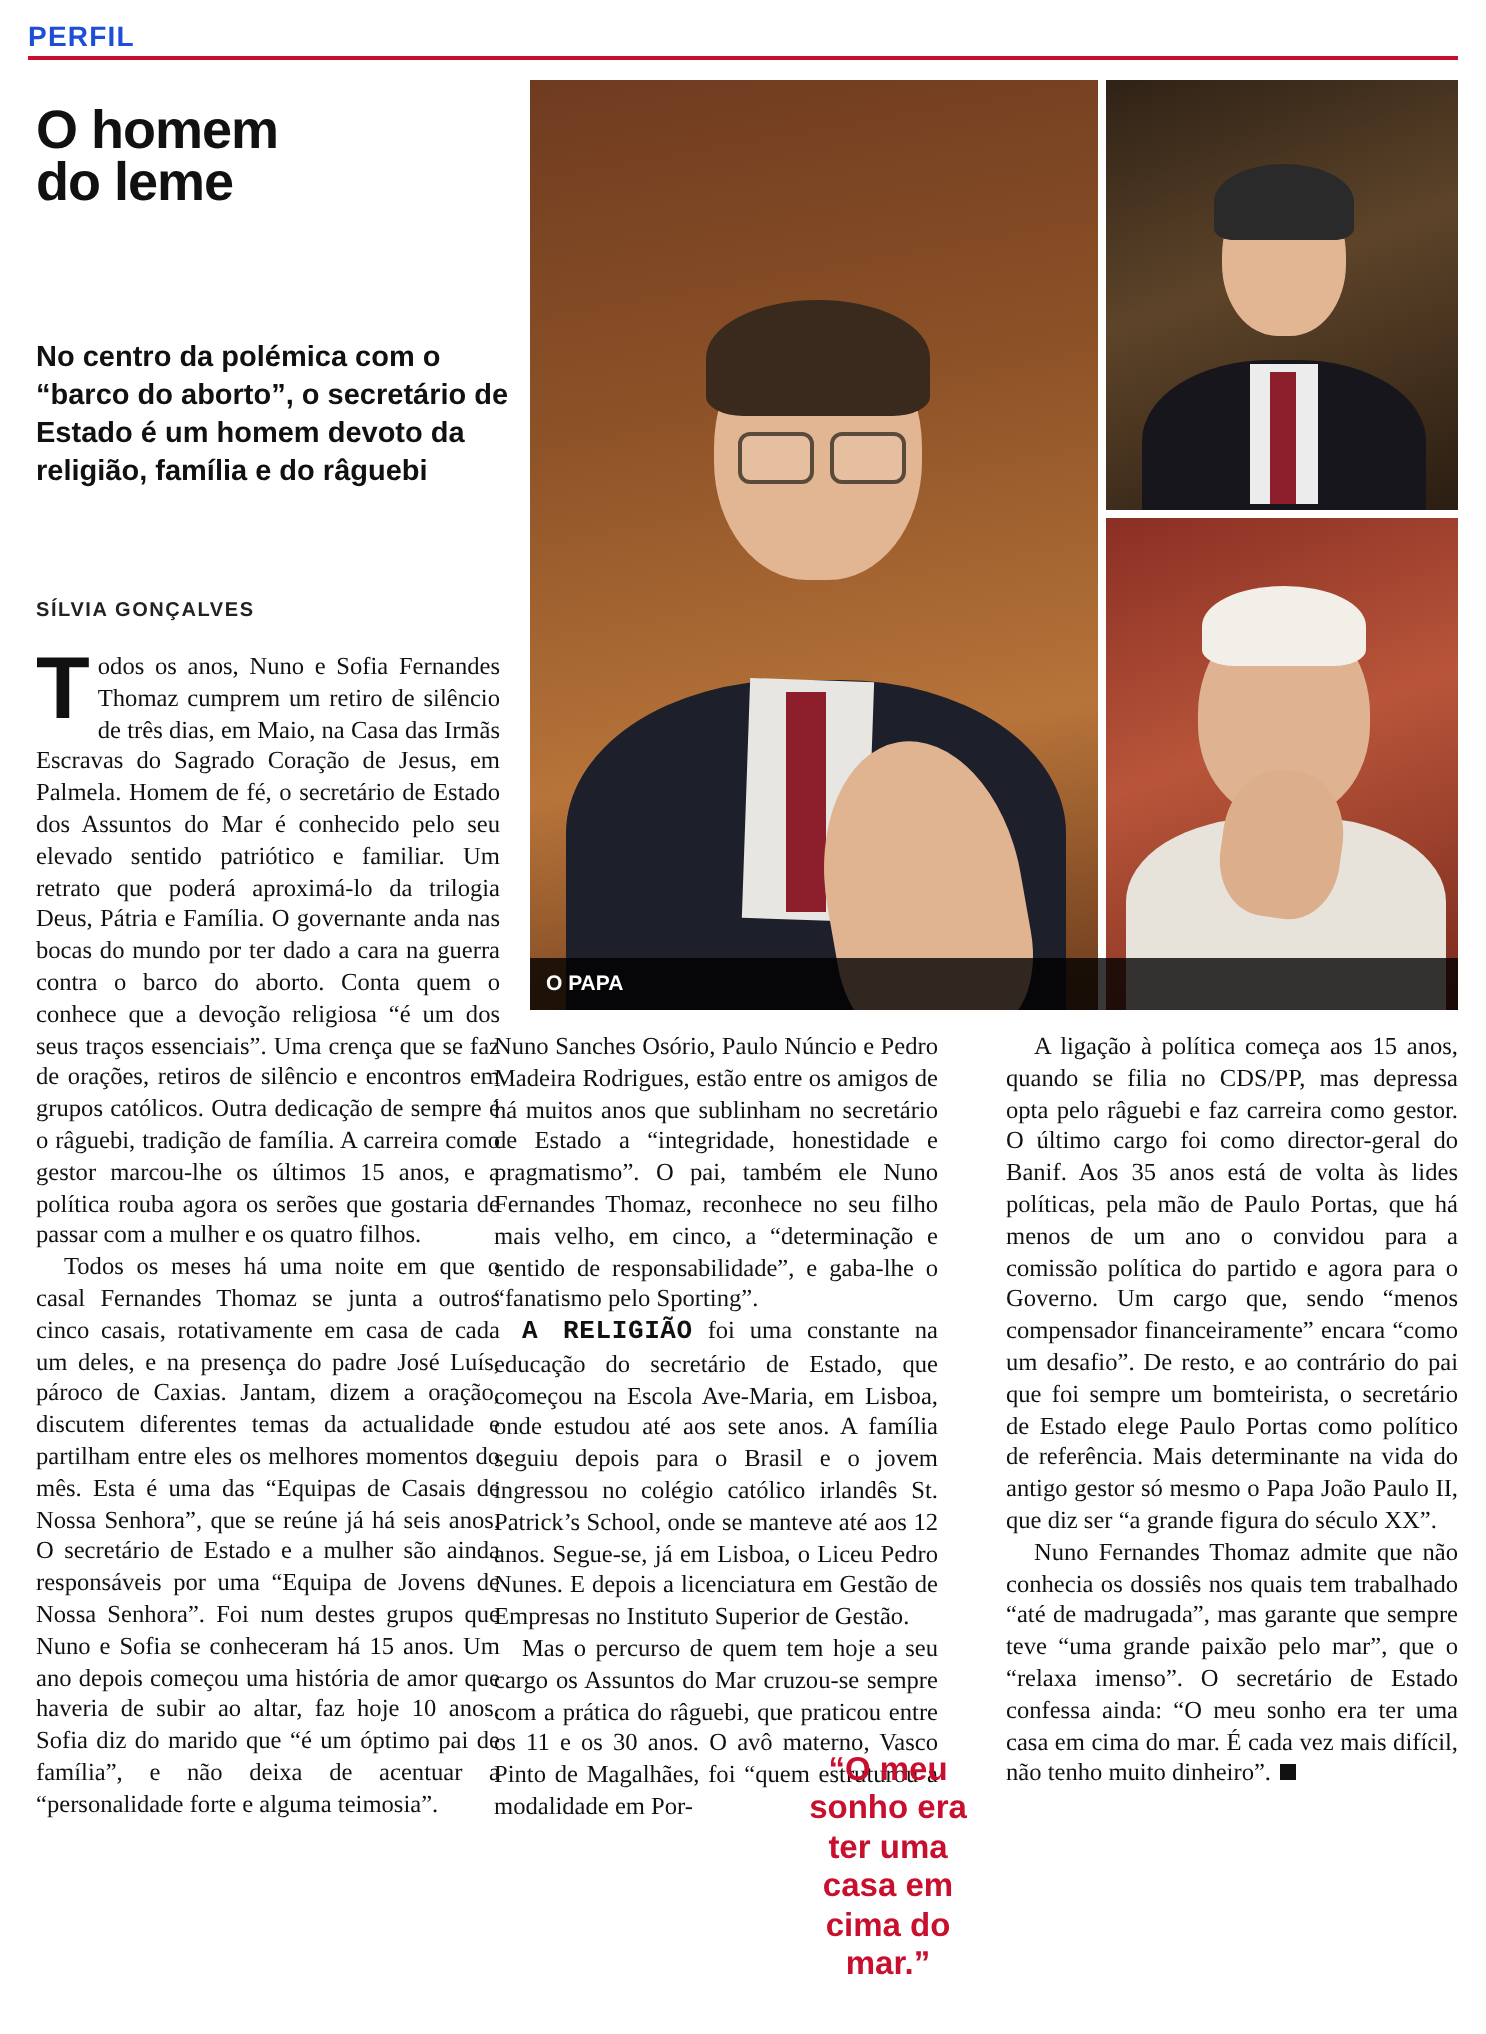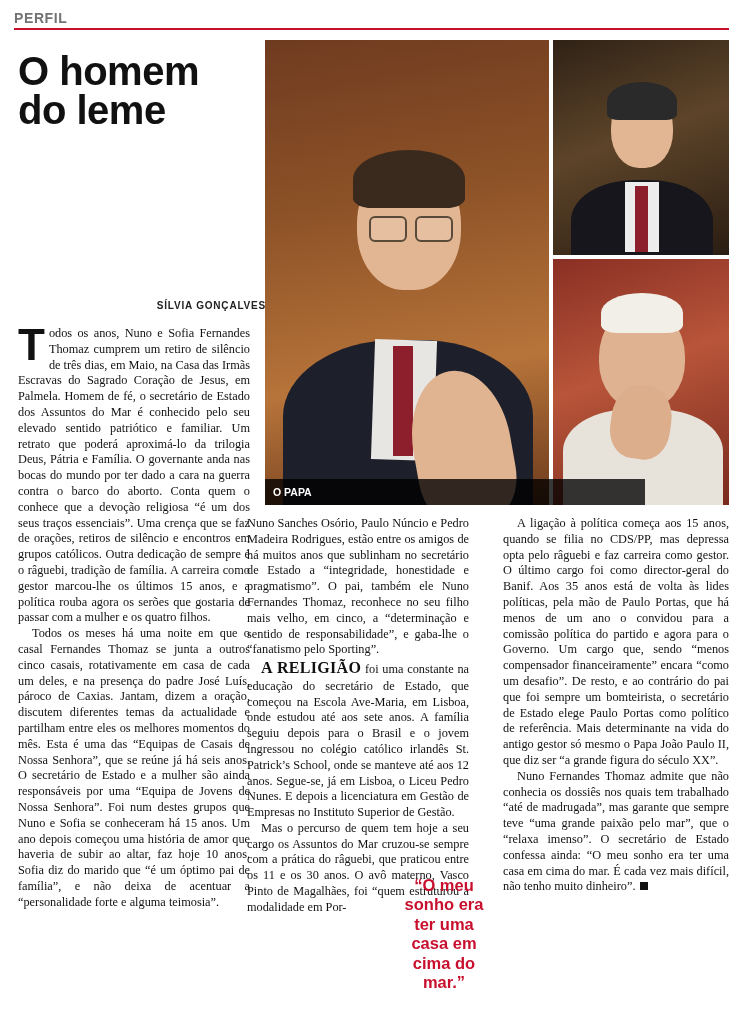--- a/index.html
+++ b/index.html
@@ -21,39 +21,39 @@
     position: absolute;
     left: 14px;
     top: 10px;
     width: 715px;
   }
   .kicker {
     font-family: "Liberation Sans", sans-serif;
     font-weight: bold;
     font-size: 14px;
     letter-spacing: 0.6px;
-    color: #737373;
+    color: #1d4ed8;
     text-transform: uppercase;
     padding-bottom: 2px;
   }
   .kicker-rule {
     height: 2px;
     background: #c8102e;
     width: 100%;
   }
 
   
   .headline {
     position: absolute;
     left: 18px;
     top: 52px;
     width: 245px;
     font-family: "Liberation Sans", sans-serif;
     font-weight: bold;
-    font-size: 40px;
+    font-size: 27px;
     line-height: 0.98;
     color: #111111;
     letter-spacing: -0.5px;
   }
   .standfirst {
     position: absolute;
     left: 18px;
     top: 170px;
     width: 248px;
     font-family: "Liberation Sans", sans-serif;
@@ -65,21 +65,20 @@
   .byline {
     position: absolute;
     left: 18px;
     top: 300px;
     width: 248px;
     font-family: "Liberation Sans", sans-serif;
     font-weight: bold;
     font-size: 10px;
     letter-spacing: 0.8px;
     color: #222222;
-    text-align: right;
   }
 
   
   .photo-main {
     position: absolute;
     left: 265px;
     top: 40px;
     width: 284px;
     height: 465px;
     background: linear-gradient(170deg, #6f3b20 0%, #8d5227 35%, #b7743a 70%, #6b3a1c 100%);
@@ -205,21 +204,21 @@
     background: #dcae8c;
     border-radius: 45% 45% 40% 40%;
     transform: rotate(8deg);
   }
 
   
   .caption-bar {
     position: absolute;
     left: 265px;
     top: 479px;
-    width: 380px;
+    width: 464px;
     height: 26px;
     background: rgba(0,0,0,0.78);
     color: #ffffff;
     display: flex;
     align-items: center;
     padding: 0 8px;
     box-sizing: border-box;
     font-family: "Liberation Sans", sans-serif;
     font-size: 10.5px;
   }
@@ -251,23 +250,23 @@
   .dropcap {
     float: left;
     font-family: "Liberation Sans", sans-serif;
     font-weight: bold;
     font-size: 44px;
     line-height: 34px;
     padding: 2px 4px 0 0;
     color: #111111;
   }
   .subhead {
-    font-family: Liberation Serif, serif;
-    font-weight: bold;
-    font-size: 16px;
+    font-family: Liberation Mono, monospace;
+    font-weight: bold;
+    font-size: 13px;
     letter-spacing: 0.3px;
   }
 
   
   .pullquote {
     position: absolute;
     left: 396px;
     top: 876px;
     width: 96px;
     font-family: "Liberation Sans", sans-serif;
@@ -291,20 +290,21 @@
 
 <div class="page">
 
   <div class="kicker-bar">
     <div class="kicker">PERFIL</div>
     <div class="kicker-rule"></div>
   </div>
 
   <div class="headline" id="headline">O homem<br>do leme</div>
 
+  <div class="standfirst">No centro da polémica com o “barco do aborto”, o secretário de Estado é um homem devoto da religião, família e do râguebi</div>
 
   <div class="byline">SÍLVIA GONÇALVES</div>
 
   <div class="photo-main">
     <div class="fig-bg"></div>
     <div class="fig-body m-suit"></div>
     <div class="m-shirt"></div>
     <div class="m-tie"></div>
     <div class="fig-head m-head"></div>
     <div class="m-hair"></div>

